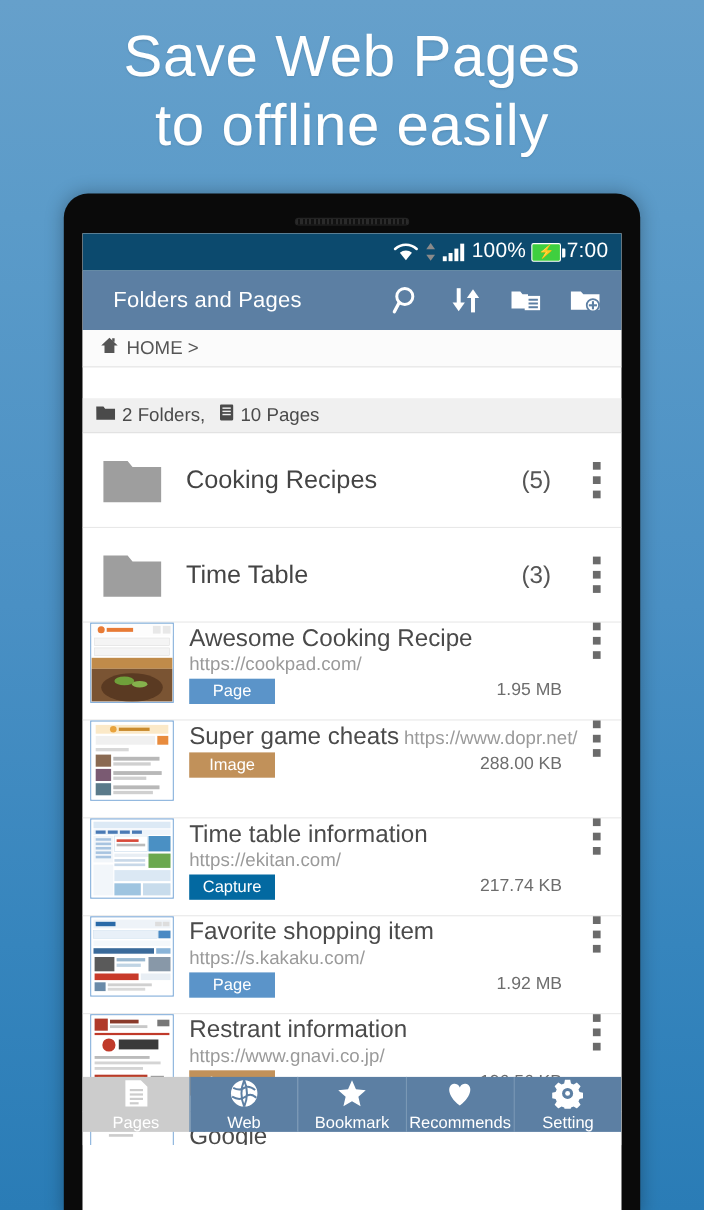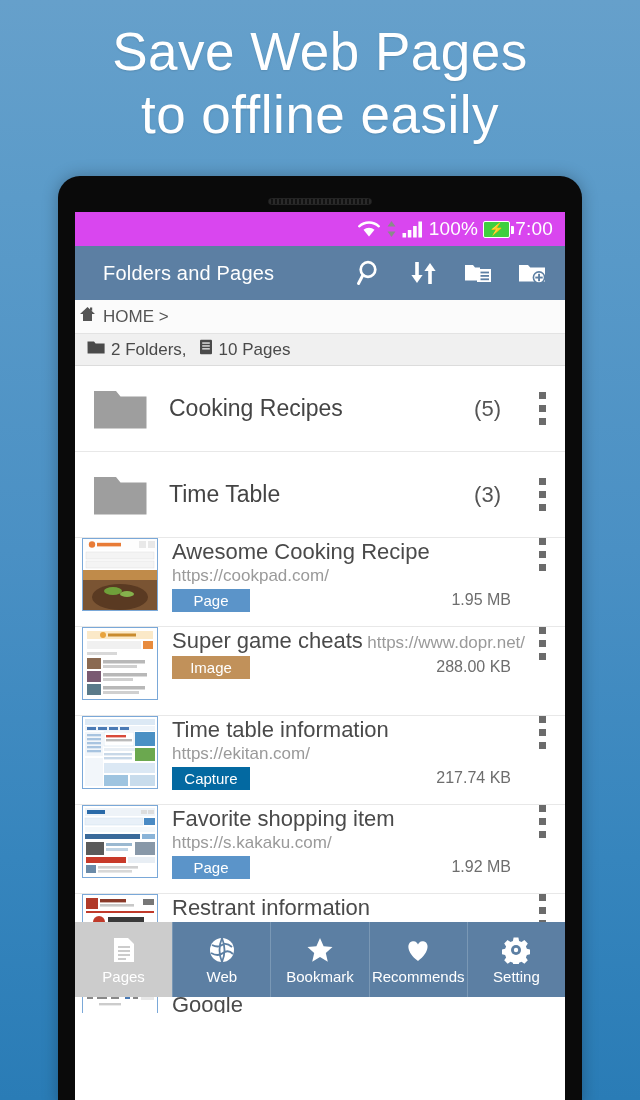--- a/index.html
+++ b/index.html
@@ -37,21 +37,21 @@
     border:1px solid #242424;
   }
   .screen {
     position:absolute; left:17px; top:36px;
     width:490px; height:894px;
     background:#ffffff; overflow:hidden;
   }
 
   
   .statusbar {
-    height:34px; background:#d946ef; color:#ffffff;
+    height:34px; background:#0c4a6e; color:#ffffff;
     display:flex; align-items:center; justify-content:flex-end;
     padding-right:12px; gap:5px;
     font-size:19px;
   }
   .sb-ico { display:inline-flex; align-items:center; }
   .sb-text { font-size:19px; letter-spacing:0.2px; }
   .battery {
     width:27px; height:17px; background:#3fcf3f;
     border:1px solid #ffffff; border-radius:2px;
     position:relative; display:inline-flex; align-items:center; justify-content:center;
@@ -67,27 +67,27 @@
     height:54px; background:#5c7fa3;
     display:flex; align-items:center; padding:0 10px 0 28px;
   }
   .tb-title { color:#ffffff; font-size:20px; flex:1; letter-spacing:0.2px; }
   .tb-actions { display:flex; align-items:center; gap:20px; padding-right:6px; }
   .tb-btn { width:34px; height:34px; display:flex; align-items:center; justify-content:center; cursor:pointer; }
 
   
   .breadcrumb {
     height:34px; background:#fbfbfb; border-bottom:1px solid #e3e3e3;
-    display:flex; align-items:center; gap:7px; padding-left:4px;
+    display:flex; align-items:center; gap:7px; padding-left:16px;
     color:#555555; font-size:17px;
   }
   .counts {
     height:32px; background:#f0f0f0; border-bottom:1px solid #dcdcdc;
     display:flex; align-items:center; gap:6px; padding-left:12px;
-    color:#4a4a4a; font-size:17px;
+    color:#4a4a4a; font-size:17px;margin-top:28px;
   }
   .counts .sep { margin-right:6px; }
 
   
   .list { position:relative; height:647px; overflow:hidden; background:#ffffff; }
 
   .row-folder {
     height:86px; display:flex; align-items:center;
     border-bottom:1px solid #e8e8e8; padding:0 8px 0 18px;
   }
@@ -119,21 +119,21 @@
   .badge.page { background:#5b94c9; }
   .badge.image { background:#c1915a; }
   .badge.capture { background:#0369a1; }
   .pg-size { font-size:16px; color:#6d6d6d; margin-left:auto; padding-right:16px; white-space:nowrap; }
 
   .row-partial { height:50px; display:flex; align-items:flex-start; padding:8px 8px 0 7px; overflow:hidden; }
   .row-partial .thumb { height:44px; }
   .row-partial .pg-title { font-size:22px; color:#4a4a4a; }
 
   
-  .tabs { position:absolute; left:0; bottom:16px; width:490px; height:75px; display:flex; }
+  .tabs { position:absolute; left:0; bottom:0; width:490px; height:75px; display:flex;align-items:center; }
   .tab {
     flex:1; background:#5c7fa3; color:#ffffff;
     display:flex; flex-direction:column; align-items:center; justify-content:center;
     gap:3px; border-right:1px solid #7a98b5; cursor:pointer;
   }
   .tab:last-child { border-right:none; }
   .tab.active { background:#cccccc; color:#ffffff; }
   .tab-label { font-size:15px; }
   .tab-ico { height:30px; display:flex; align-items:center; justify-content:center; }
 </style>

